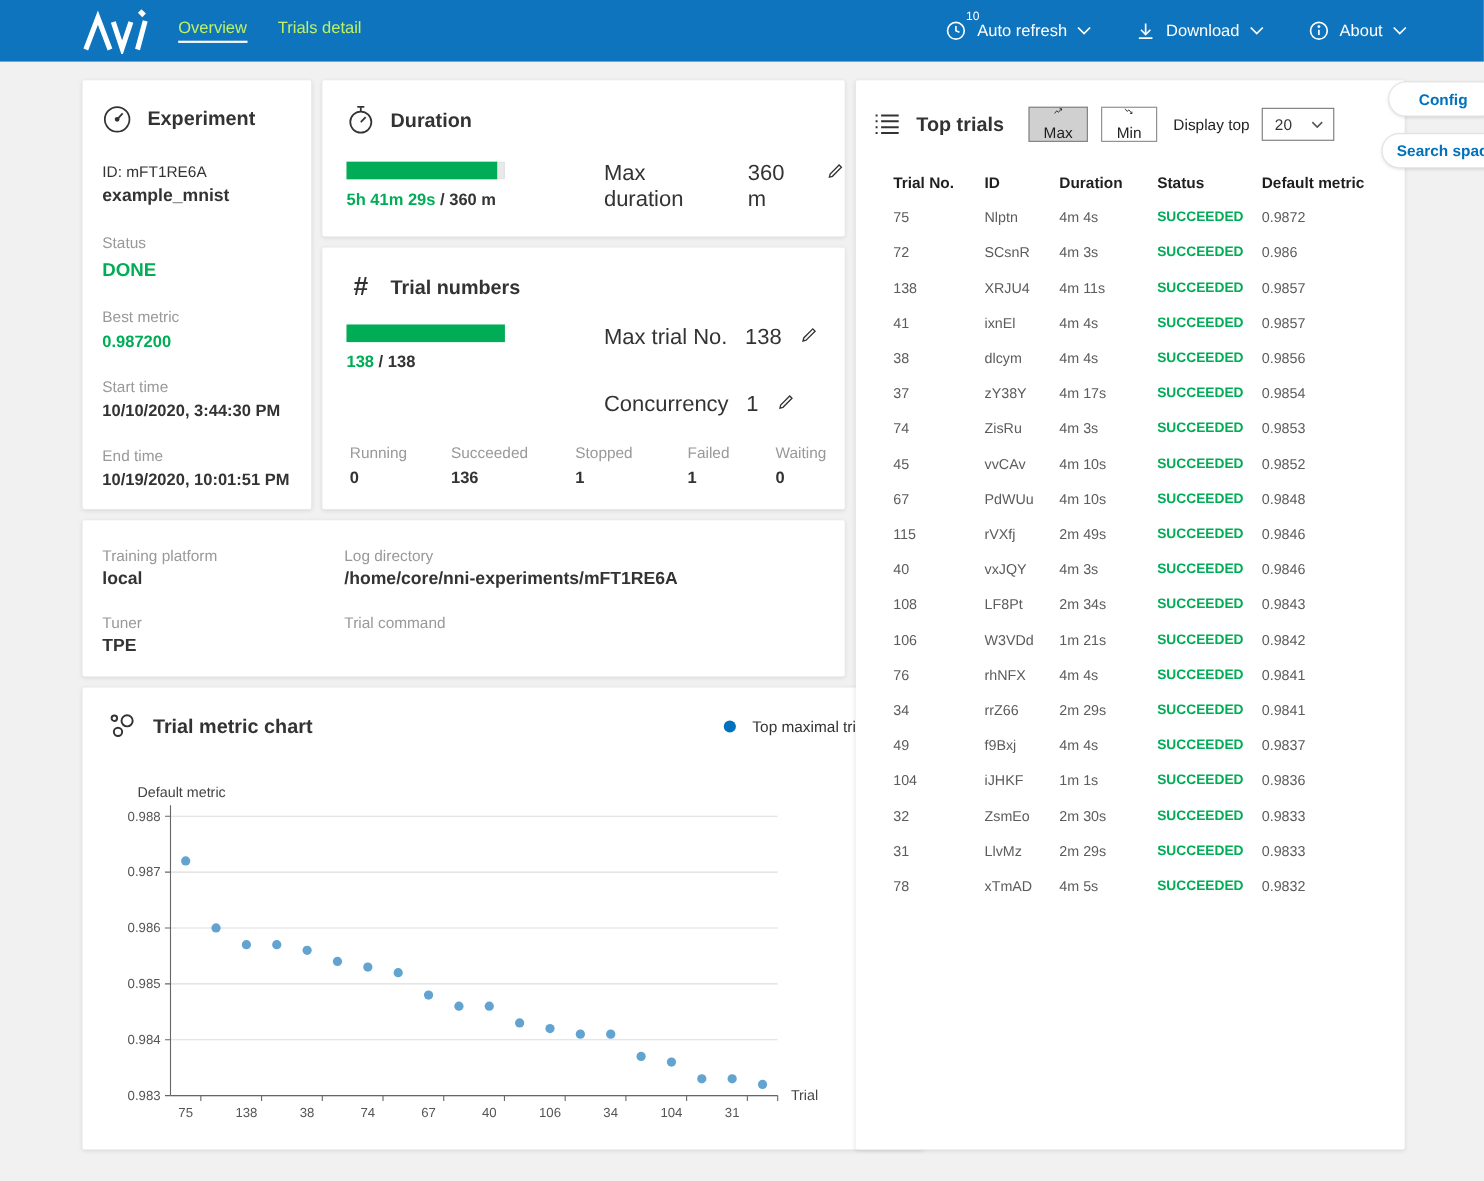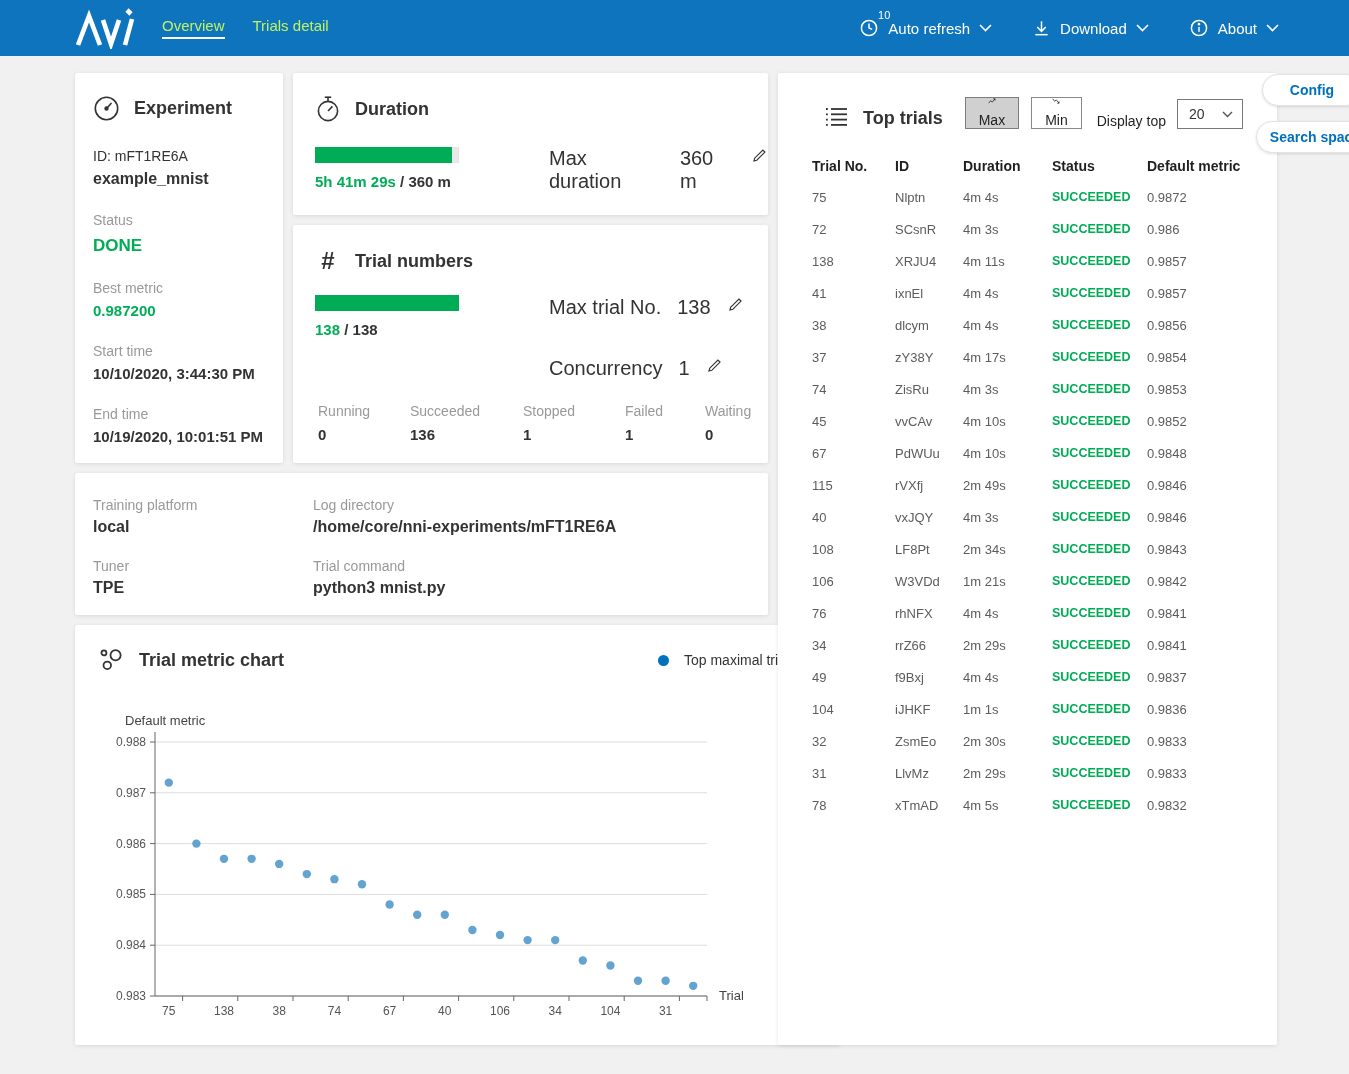--- a/index.html
+++ b/index.html
@@ -70,21 +70,21 @@
   #chart-card{left:75px;top:625px;width:765px;height:420px;}
   #chart-card .card-header{position:absolute;left:24px;top:22px;}
   .legend{position:absolute;right:44px;top:27px;display:flex;align-items:center;gap:15px;}
   .legend-dot{width:11px;height:11px;border-radius:50%;background:var(--accent);}
   .legend-label{font-size:14px;color:var(--text-dark);}
   #metric-svg{position:absolute;left:14px;top:88px;}
   .tick-label{font-size:12px;fill:#555;}
   .axis-name{font-size:13px;fill:#444;}
   
   #toptrials-card{left:778px;top:73px;width:499px;height:972px;}
-  .tt-header{display:flex;align-items:flex-end;padding:24px 0 0 46px;}
+  .tt-header{display:flex;align-items:center;padding:24px 0 0 16px;}
   .tt-title{font-size:18px;font-weight:700;margin-left:14px;}
   .btn{display:inline-flex;align-items:center;gap:8px;height:32px;padding:0 13px;font-size:14px;
        border:1px solid #8a8886;background:#fff;color:#201f1e;cursor:pointer;flex-direction:column;}
   .btn.selected{background:#d0d0d0;border-color:#7d7d7d;}
   #btn-max{margin-left:22px;}
   #btn-min{margin-left:12px;}
   .display-top-label{margin-left:15px;font-size:14px;color:#201f1e;}
   .select-box{margin-left:11px;width:66px;height:30px;border:1px solid #777;display:flex;align-items:center;
       justify-content:space-between;padding:0 9px 0 11px;font-size:14px;cursor:pointer;background:#fff;}
   .thead{margin-top:29px;padding-left:34px;display:grid;grid-template-columns:83px 68px 89px 95px auto;
@@ -271,21 +271,20 @@
   <div class="plat-cell">
     <div class="field-label">Log directory</div>
     <div class="field-value">/home/core/nni-experiments/mFT1RE6A</div>
   </div>
   <div class="plat-cell">
     <div class="field-label">Tuner</div>
     <div class="field-value">TPE</div>
   </div>
   <div class="plat-cell">
     <div class="field-label">Trial command</div>
-    <div class="field-value">python3 mnist.py</div>
   </div>
 </div>
 
 <div class="card" id="chart-card">
   <div class="card-header">
     <svg width="26" height="26" viewBox="0 0 22 22" fill="none" stroke="#333" stroke-width="1.5">
       <circle cx="4.2" cy="5" r="2.1"></circle>
       <circle cx="14" cy="7" r="4.3"></circle>
       <circle cx="7" cy="15.5" r="3.2"></circle>
     </svg>

